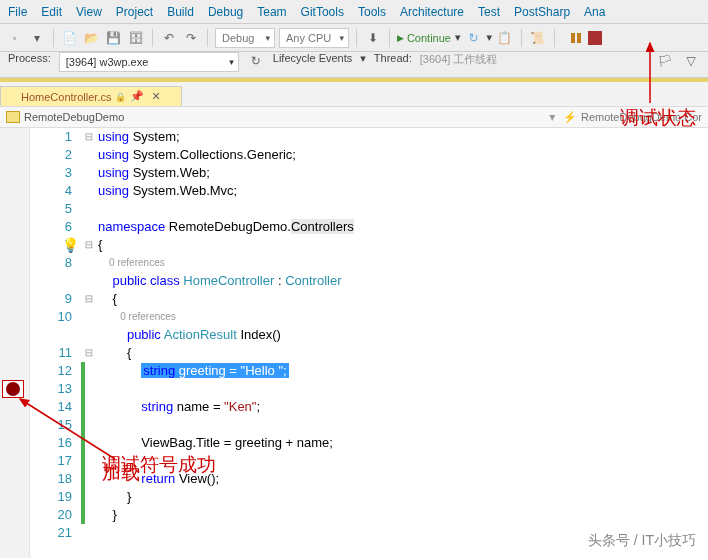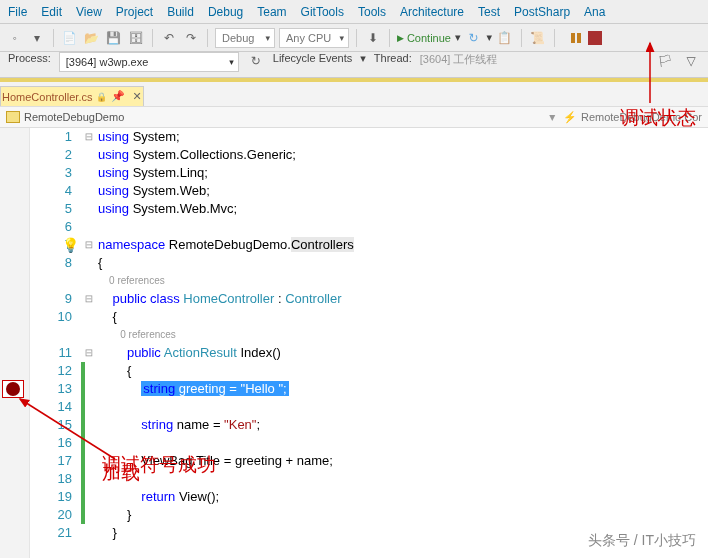--- a/index.html
+++ b/index.html
@@ -16,21 +16,21 @@
 .continue::before { content: "▶"; font-size: 9px; }
 .pause-stop { display: flex; gap: 4px; margin-left: 6px; }
 .pause { width: 16px; height: 14px; display: flex; align-items: center; justify-content: center; }
 .pause svg rect { fill: #c27e1e; }
 .stop { width: 14px; height: 14px; background: #a83030; }
 .process-bar { display: flex; background: #eee; height: 26px; border-bottom: 1px solid #ccc; padding: 0 8px; gap: 8px; }
 .process-combo { height: 20px; border: 1px solid #ccc; background: #fff; padding: 0 16px 0 6px; font-size: 11px; color: #333; position: relative; display: inline-flex; align-items: center; width: 180px; }
 .process-combo::after { content: "▾"; position: absolute; right: 4px; font-size: 9px; }
 .yellow-bar { height: 4px; background: #e8d26a; }
 .tabs { display: flex; background: #f3f3f3; height: 24px; align-items: end; }
-.tab { background: #fff0a8; border: 1px solid #ccc; border-bottom: none; padding: 3px 1px; font-size: 11px; color: #a0522d; display: flex; align-items: center; gap: 4px; }
+.tab { background: #fff0a8; border: 1px solid #ccc; border-bottom: none; padding: 3px 20px; font-size: 11px; color: #a0522d; display: flex; align-items: center; gap: 4px; }
 .tab .lock { font-size: 9px; opacity: 0.7; }
 .tab .pin { color: #b08000; }
 .tab .close { color: #666; margin-left: 3px; }
 .nav-bar { display: flex; background: #f7f7f7; border-top: 1px solid #ddd; border-bottom: 1px solid #ddd; height: 22px; align-items: center; padding: 0 6px; gap: 8px; }
 .nav-combo { flex: 1; font-size: 11px; color: #555; display: flex; align-items: center; gap: 4px; }
 .nav-icon { width: 14px; height: 12px; background: #f5e084; border: 1px solid #c9a227; }
 .right-nav { color: #777; font-size: 11px; display: flex; align-items: center; gap: 4px; }
 .lightning { color: #d9a314; }
 .editor { display: flex; height: 430px; background: #fff; font-family: Consolas, monospace; font-size: 13px; position: relative; }
 .margin { width: 30px; background: #f3f3f3; border-right: 1px solid #e5e5e5; }
@@ -195,21 +195,20 @@
       <div class="line"></div>
       <div class="line"></div>
       <div class="line"></div>
       <div class="line"></div>
       <div class="line"></div>
       <div class="line"></div>
     </div>
   <div class="code">
       <div class="line"><span class="kw">using </span><span>System;</span></div>
       <div class="line"><span class="kw">using </span><span>System.Collections.Generic;</span></div>
-      <div class="line"><span class="kw">using </span><span>System.Linq;</span></div>
       <div class="line"><span class="kw">using </span><span>System.Web;</span></div>
       <div class="line"><span class="kw">using </span><span>System.Web.Mvc;</span></div>
       <div class="line"></div>
       <div class="line"><span class="kw">namespace </span><span>RemoteDebugDemo.</span><span class="ctrl-mark">Controllers</span></div>
       <div class="line"><span>{</span></div>
       <div class="line codelens">    0 references</div>
       <div class="line"><span>    </span><span class="kw">public class </span><span class="type">HomeController</span><span> : </span><span class="type">Controller</span></div>
       <div class="line"><span>    {</span></div>
       <div class="line codelens">        0 references</div>
       <div class="line"><span>        </span><span class="kw">public </span><span class="type">ActionResult</span><span> Index()</span></div>

